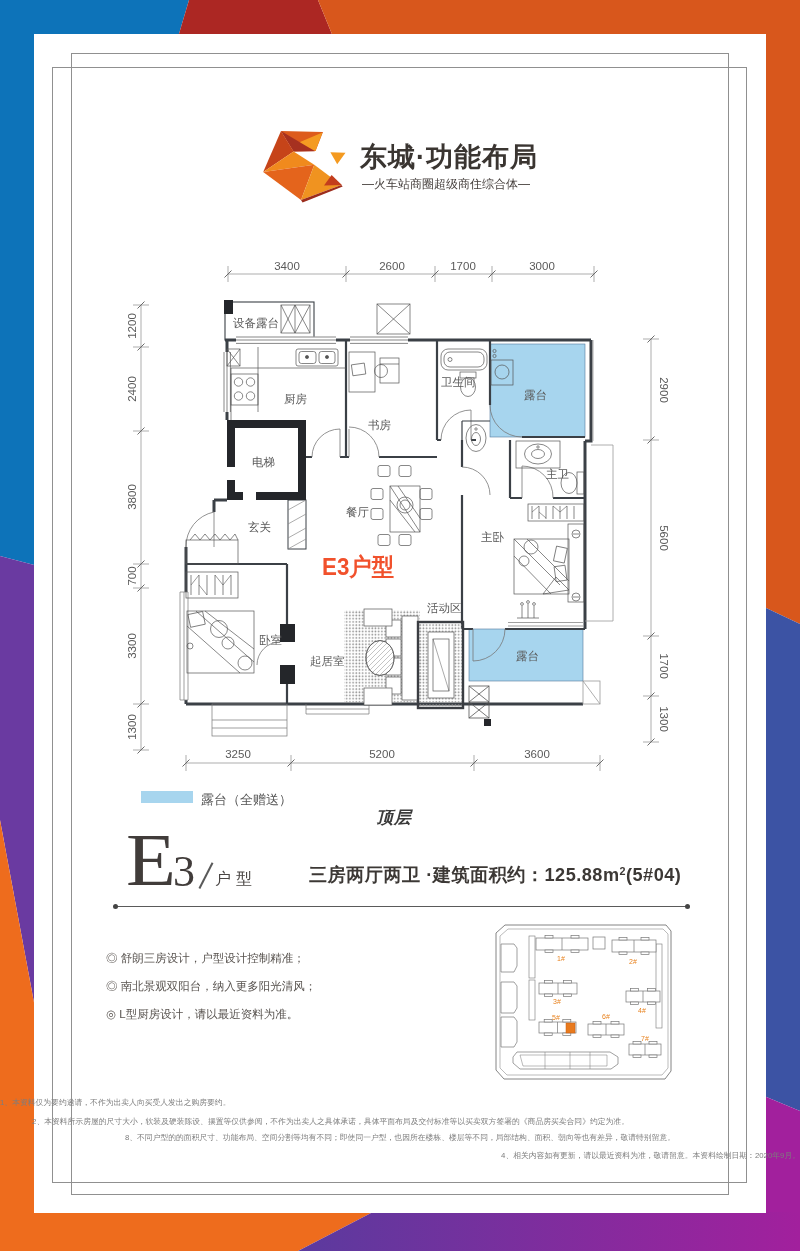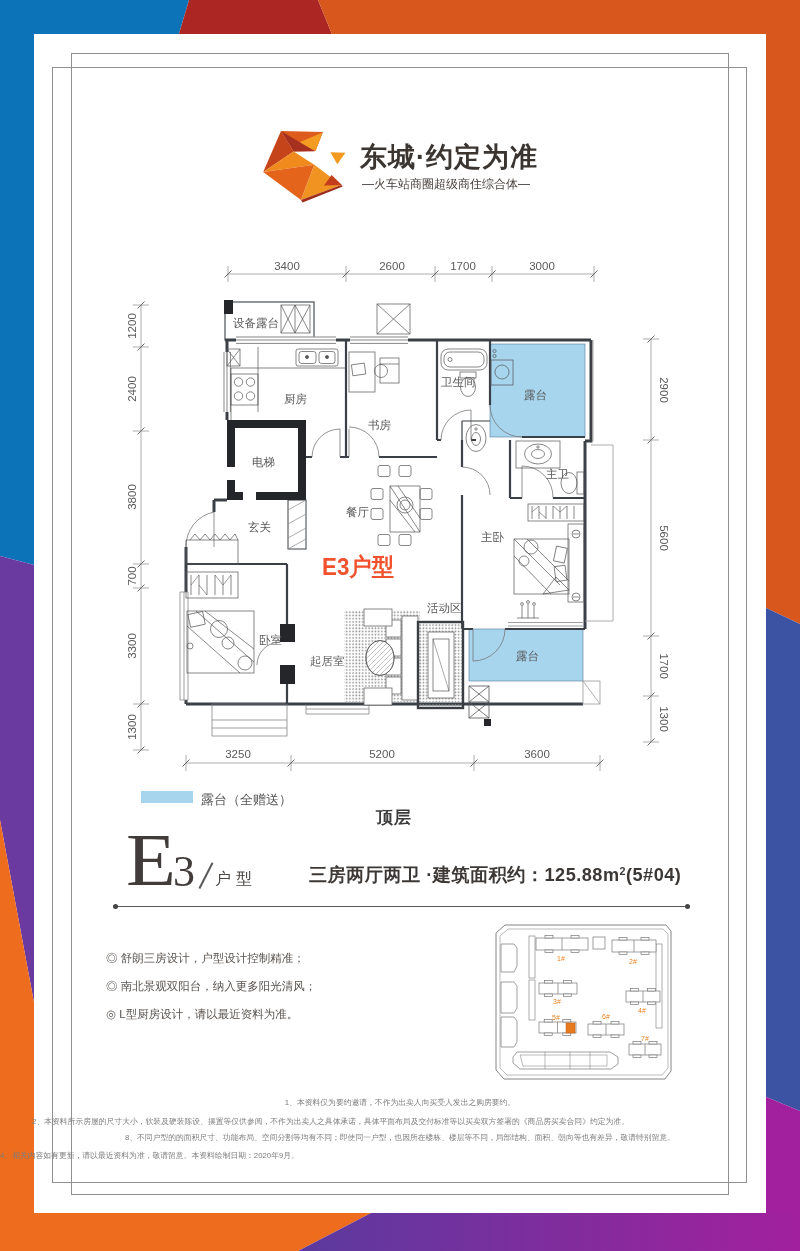--- a/index.html
+++ b/index.html
@@ -47,21 +47,21 @@
   <polygon points="23,7 35.6,27.6 57,27.2" fill="#a63120"></polygon>
   <polygon points="23,7 5.2,48 35.6,27.6" fill="#c64419"></polygon>
   <polygon points="35.6,27.6 56.3,40.8 5.2,48" fill="#f08a1d"></polygon>
   <polygon points="5.2,48 43,75.9 56.3,40.8" fill="#e4641c"></polygon>
   <polygon points="56.3,40.8 83.3,60.9 43,75.9" fill="#f09320"></polygon>
   <polygon points="73.6,51.1 83.9,60.9 66,61.5" fill="#c33d1c"></polygon>
   <polygon points="43,75.9 83.3,60.9 84.7,62.6 44.6,78.6" fill="#9c2c1c"></polygon>
   <polygon points="72.4,28.3 87.5,28.8 79.2,40.2" fill="#f49a20"></polygon>
 </svg>
 
-<div class="abs" style="left:360px;top:139px;font-size:27px;font-weight:bold;color:#3a3531;letter-spacing:1px;white-space:nowrap;">东城·约定为准</div>
+<div class="abs" style="left:360px;top:139px;font-size:27px;font-weight:bold;color:#3a3531;letter-spacing:1px;white-space:nowrap;">东城·功能布局</div>
 
 <div class="abs" style="left:362px;top:176px;font-size:12px;color:#453f3c;white-space:nowrap;">—火车站商圈超级商住综合体—</div>
 
 <svg id="plan" class="abs" style="left:100px;top:250px" width="600" height="580" viewBox="100 250 600 580">
 <style>text{font-family:"Liberation Sans",sans-serif;}</style>
 
 <rect x="490" y="344" width="95" height="93" fill="#a7d5ee" stroke="#55789b" stroke-width="0.6"></rect>
 
 <rect x="469" y="629" width="114" height="52" fill="#a7d5ee" stroke="#55789b" stroke-width="0.6"></rect>
 
@@ -513,21 +513,21 @@
 
 <text x="427" y="612" font-size="11.5" fill="#5a5a5a">活动区</text>
 
 <path d="M466,566 A24,24 0 0 0 442,590" stroke="#777" stroke-width="0" fill="none"></path>
 </svg>
 
 <div class="abs" style="left:141px;top:791px;width:52px;height:12px;background:#a7d5ee;"></div>
 
 <div class="abs" style="left:201px;top:791px;font-size:13px;color:#555;">露台（全赠送）</div>
 
-<div class="abs" style="left:376px;top:806px;font-size:17px;font-weight:bold;color:#3b3b3b;letter-spacing:1px;">顶层</div>
+<div class="abs" style="left:376px;top:806px;font-size:17px;font-weight:bold;color:#3b3b3b;letter-spacing:1px;font-style:italic;">顶层</div>
 
 <div class="abs" style="left:126px;top:825px;width:560px;height:70px;">
   <span style="font-family:'Liberation Serif',serif;font-size:73px;color:#413c3a;position:absolute;left:0;top:-6px;transform:scaleX(1.12);transform-origin:0 0;">E</span>
   <span style="font-family:'Liberation Serif',serif;font-size:44px;color:#413c3a;position:absolute;left:47px;top:21px;">3</span>
   <span style="position:absolute;left:79px;top:36px;width:1.6px;height:29px;background:#5a5a5a;transform:rotate(27deg);"></span>
   <span style="font-size:16px;color:#4a4644;position:absolute;left:89px;top:44px;letter-spacing:5px;">户型</span>
 </div>
 
 <div class="abs" style="left:309px;top:862px;font-size:18.5px;font-weight:bold;color:#3c3835;letter-spacing:0.5px;white-space:nowrap;transform:scaleX(0.98);transform-origin:0 50%;">三房两厅两卫 ·建筑面积约：125.88m<span style="font-size:11px;vertical-align:6px;">2</span>(5#04)</div>
 
@@ -633,16 +633,16 @@
 
 <g stroke="#777" stroke-width="0.7" fill="#fff">
 <path d="M517,1052 H610 L618,1057 V1064 L611,1069 H520 L513,1063 V1057 Z"></path>
 <path d="M520,1055 H607 V1066 H523 Z" stroke-width="0.5"></path>
 <line x1="545" y1="1052" x2="545" y2="1069" stroke-width="0.5"></line>
 <line x1="570" y1="1052" x2="570" y2="1069" stroke-width="0.5"></line>
 <line x1="590" y1="1052" x2="590" y2="1069" stroke-width="0.5"></line>
 </g>
 </svg>
 
-<div class="abs" style="left:0px;top:1097px;width:800px;text-align:center;font-size:7.8px;color:#7d7d7d;">1、本资料仅为要约邀请，不作为出卖人向买受人发出之购房要约。</div>
+<div class="abs" style="left:0px;top:1097px;width:800px;text-align:left;font-size:7.8px;color:#7d7d7d;">1、本资料仅为要约邀请，不作为出卖人向买受人发出之购房要约。</div>
 <div class="abs" style="left:0px;top:1116px;width:661px;text-align:center;font-size:7.8px;color:#7d7d7d;">2、本资料所示房屋的尺寸大小，软装及硬装陈设、摆置等仅供参阅，不作为出卖人之具体承诺，具体平面布局及交付标准等以买卖双方签署的《商品房买卖合同》约定为准。</div>
 <div class="abs" style="left:0px;top:1132px;width:800px;text-align:center;font-size:7.8px;color:#7d7d7d;">8、不同户型的的面积尺寸、功能布局、空间分割等均有不同；即使同一户型，也因所在楼栋、楼层等不同，局部结构、面积、朝向等也有差异，敬请特别留意。</div>
-<div class="abs" style="left:0px;top:1150px;width:800px;text-align:left;font-size:7.8px;color:#7d7d7d;">4、相关内容如有更新，请以最近资料为准，敬请留意。本资料绘制日期：2020年9月。</div>
+<div class="abs" style="left:0px;top:1150px;width:800px;text-align:right;font-size:7.8px;color:#7d7d7d;">4、相关内容如有更新，请以最近资料为准，敬请留意。本资料绘制日期：2020年9月。</div>
 
 </body></html>

